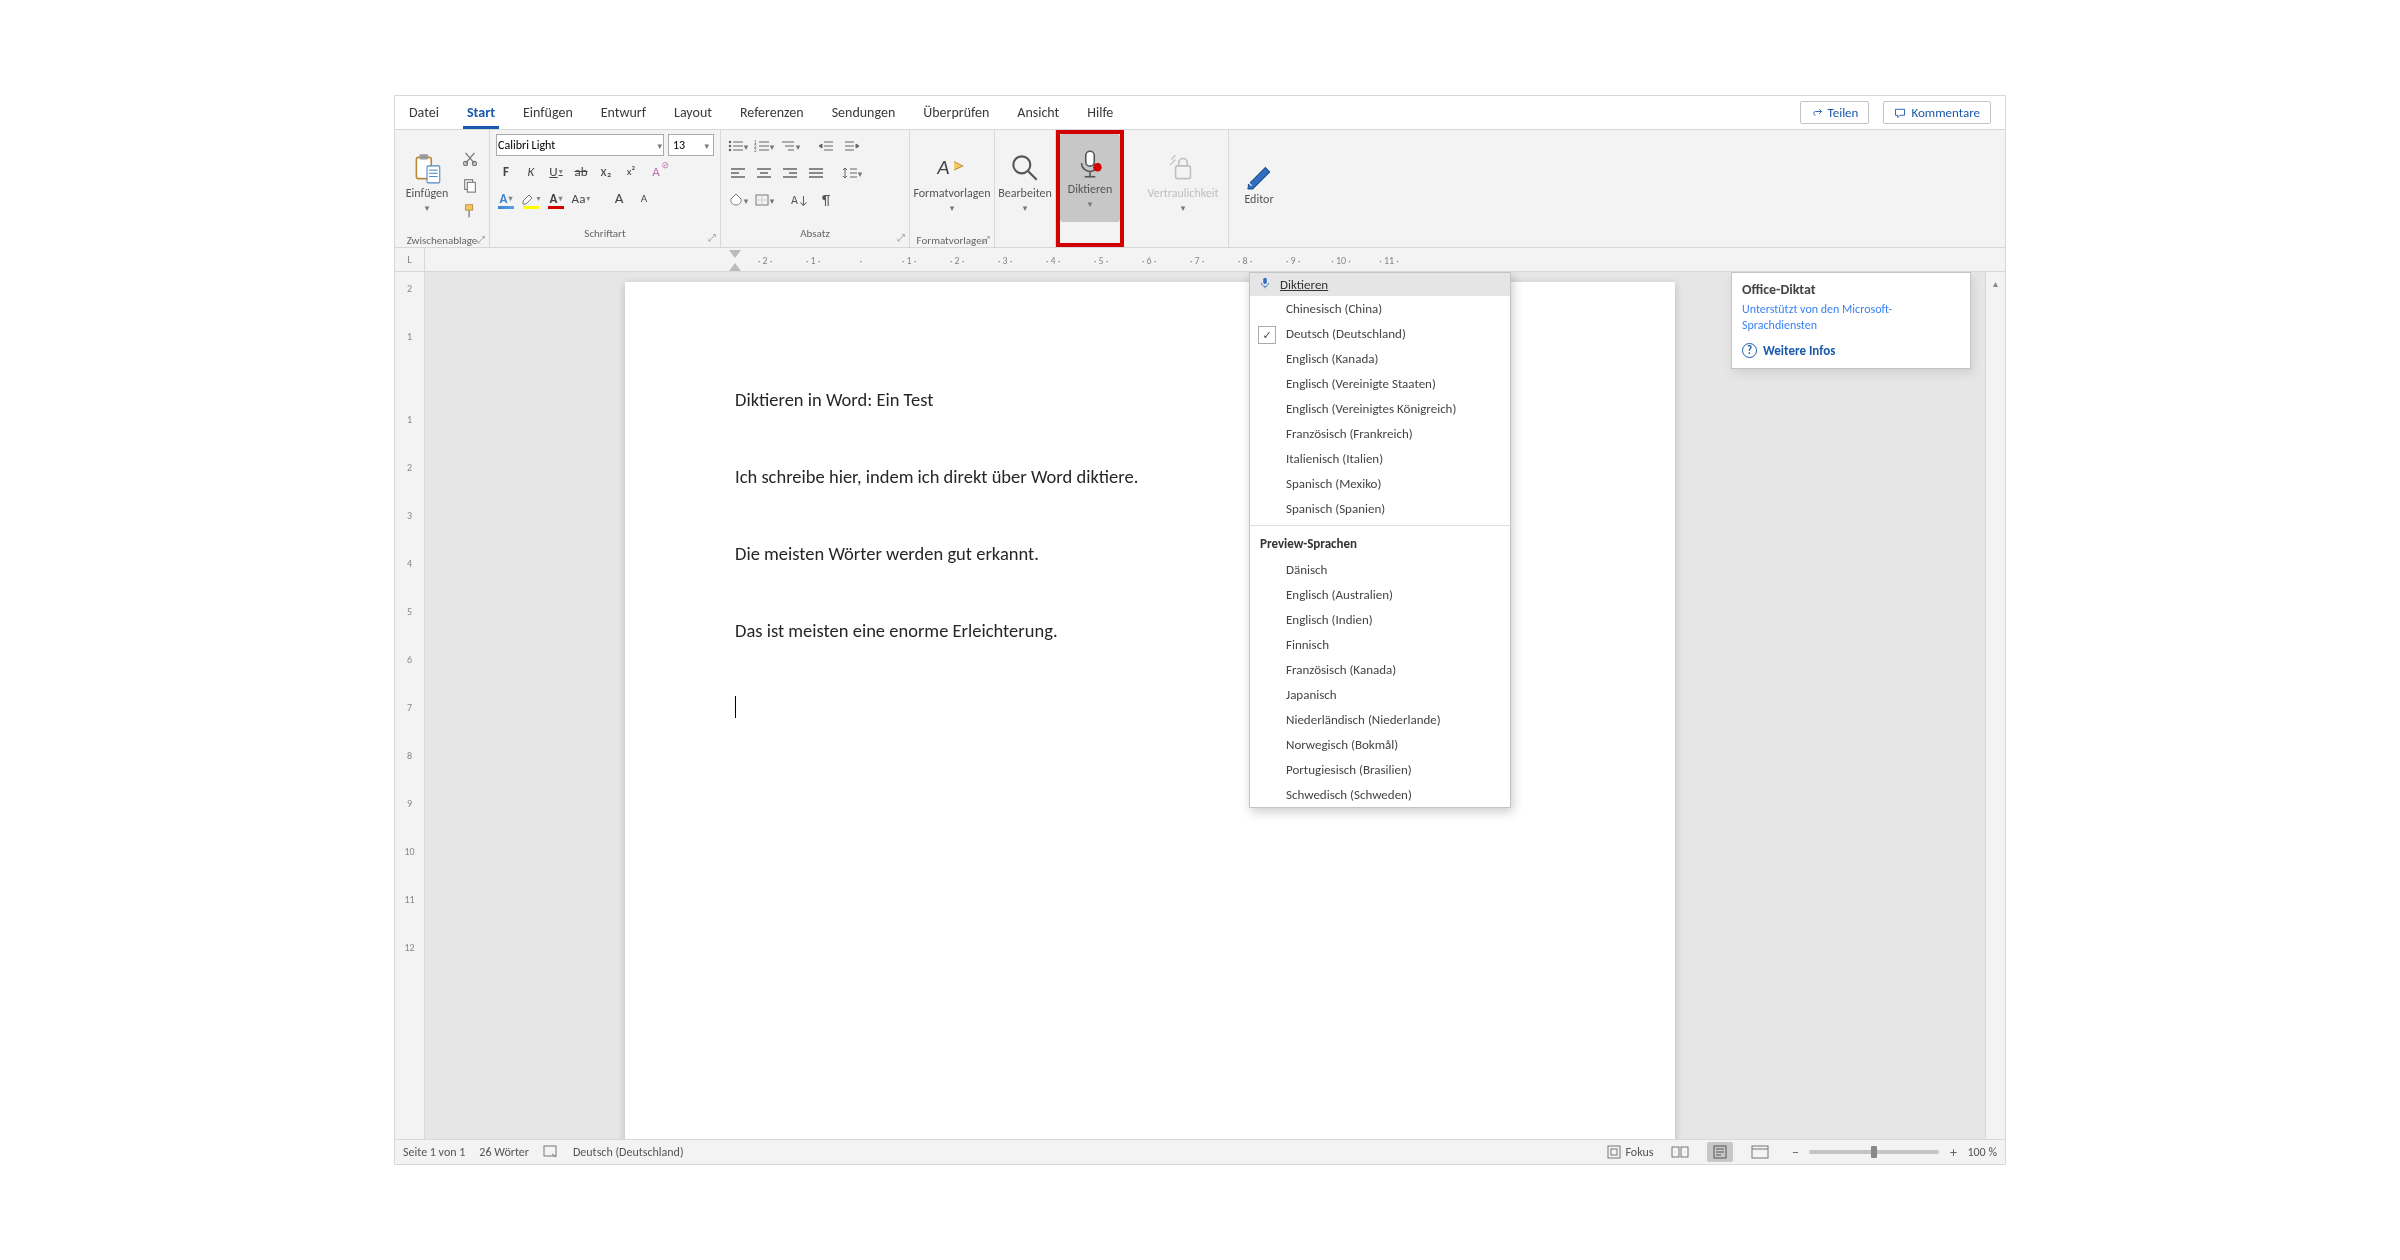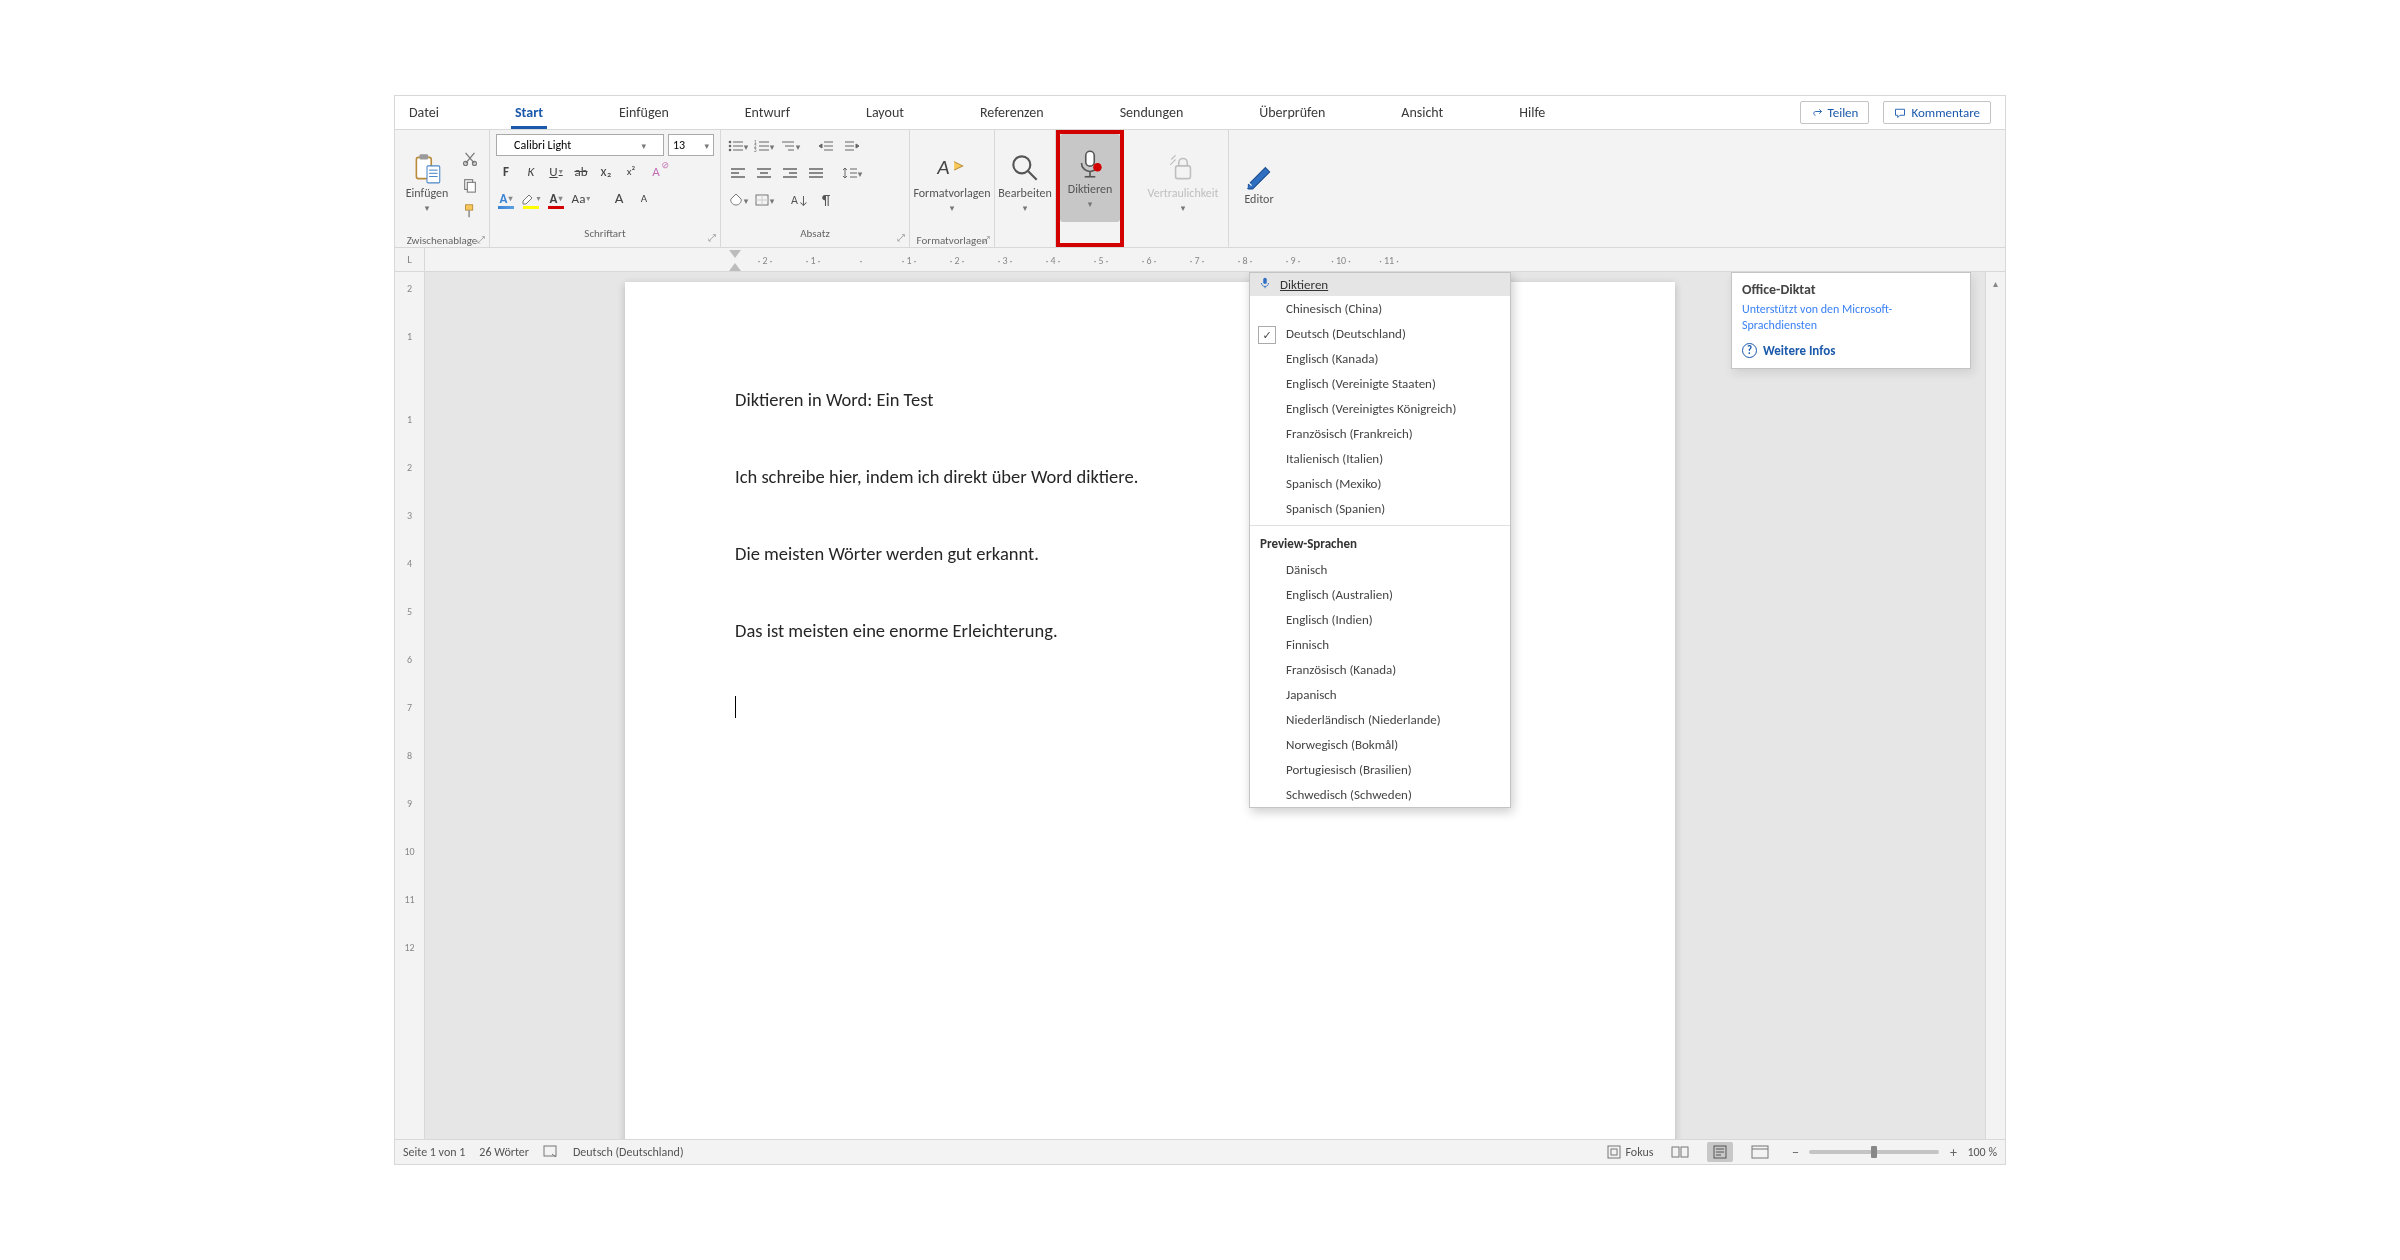--- a/index.html
+++ b/index.html
@@ -17,21 +17,21 @@
 
 
 .tab-row {
   height: 34px;
   display: flex;
   align-items: center;
   border-bottom: 1px solid #d8d8d8;
   background: #fff;
   padding: 0 6px 0 0;
 }
-.tabs { display: flex; align-items: flex-start; height: 100%; gap: 48px; }
+.tabs { display: flex; align-items: flex-start; height: 100%; }
 .tab {
   padding: 0 14px;
   height: 100%;
   display: flex;
   align-items: center;
   font-size: 14px;
   color: #3a3a3a;
   cursor: pointer;
 }
 .tab.active { color: #1a59ab; font-weight: 600; position: relative; }
@@ -77,21 +77,21 @@
 
 
 .g-clipboard .group-content{ width: 94px;}
 .einfugen-pane{ display:flex; flex-direction:column; align-items:center; justify-content:center; width:56px;}
 .mini-col{ display:flex; flex-direction:column; gap:6px; justify-content:center; padding-top:6px;}
 .mini-ico{ width:22px; height:20px; display:flex; align-items:center; justify-content:center; cursor:pointer;}
 
 
 .g-font .group-content{ flex-direction:column; width:230px; gap:3px; padding:4px 6px;}
 .font-row1{ display:flex; gap:4px; }
-.font-name{ flex:1; height:22px; border:1px solid #aaa; background:#fff; font-size:12px; display:flex; align-items:center; padding:0 17px; justify-content:space-between;}
+.font-name{ flex:1; height:22px; border:1px solid #aaa; background:#fff; font-size:12px; display:flex; align-items:center; padding:0 1px; justify-content:space-between;}
 .font-size{ width:46px; height:22px; border:1px solid #aaa; background:#fff; font-size:12px; display:flex; align-items:center; padding:0 4px; justify-content:space-between;}
 .font-row{ display:flex; gap:5px; align-items:center; height:24px; }
 .fbtn{ min-width:20px; height:20px; display:flex; align-items:center; justify-content:center; font-size:13px; color:#444; cursor:pointer; position:relative;}
 .fbtn .tiny-dd{ font-size:8px; margin-left:1px; color:#888;}
 .bold{ font-weight:700;}
 .italic{ font-style:italic;}
 .under{ text-decoration: underline;}
 .strike{ text-decoration: line-through;}
 .sub{ font-size:14px;}
 .sup{ font-size:11px;}

